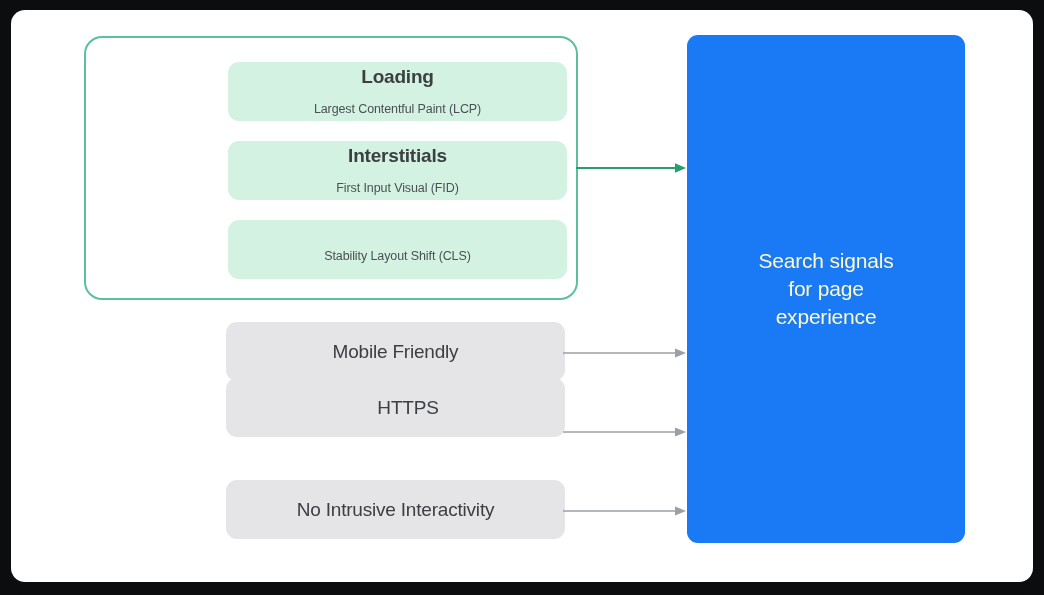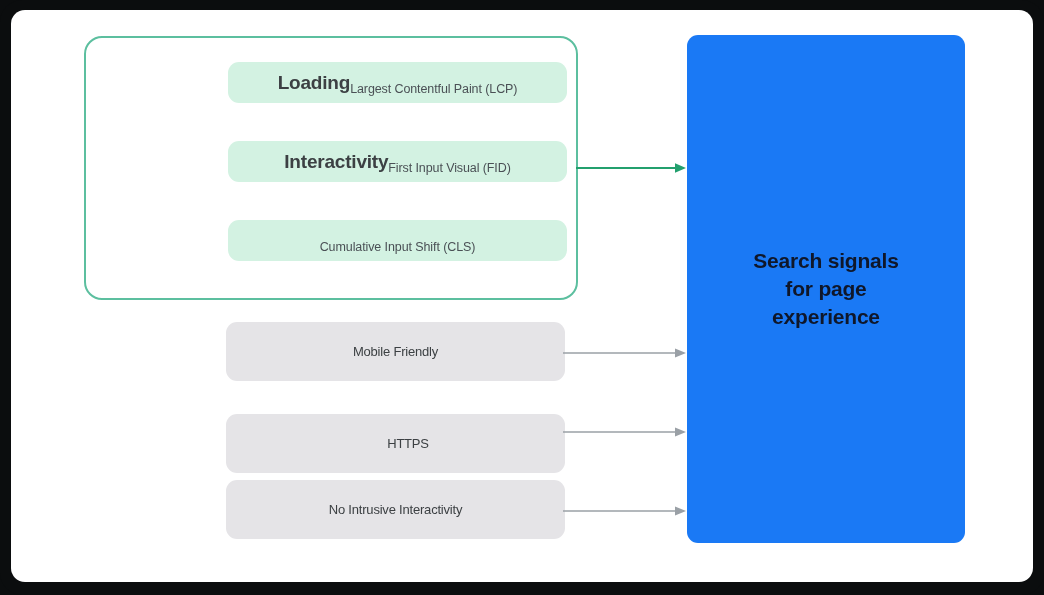--- a/index.html
+++ b/index.html
@@ -52,25 +52,25 @@
     font-size: 25px;
     font-weight: bold;
     line-height: 31px;
     letter-spacing: -0.2px;
   }
 
   .vital-box {
     position: absolute;
     left: 142px;
     width: 339px;
-    height: 41px;
+    height: 59px;
     background: #d3f2e2;
     border-radius: 11px;
     display: flex;
-    flex-direction: row;
+    flex-direction: column;
     align-items: center;
     justify-content: center;
   }
   .vital-box.b1 { top: 24px; }
   .vital-box.b2 { top: 103px; }
   .vital-box.b3 { top: 182px; }
 
   .vital-title {
     font-size: 19px;
     font-weight: bold;
@@ -92,25 +92,25 @@
     left: 215px;
     width: 339px;
     height: 59px;
     background: #e5e4e7;
     border-radius: 11px;
     display: flex;
     align-items: center;
     justify-content: center;
   }
   .signal-box.s1 { top: 312px; }
-  .signal-box.s2 { top: 404px; padding-left: 25px; }
+  .signal-box.s2 { top: 368px; padding-left: 25px; }
   .signal-box.s3 { top: 470px; }
 
   .signal-label {
-    font-size: 13px;
+    font-size: 19px;
     color: #3c4043;
     letter-spacing: -0.2px;
   }
 
   
   .arrow {
     position: absolute;
     height: 14px;
     display: block;
   }
@@ -126,23 +126,23 @@
     top: 25px;
     width: 278px;
     height: 508px;
     background: #1a79f5;
     border-radius: 11px;
     display: flex;
     align-items: center;
     justify-content: center;
   }
   #blue-text {
-    color: #0f172a;
+    color: #fef9c3;
     font-size: 21px;
-    font-weight: bold;
+    font-weight: normal;
     text-align: center;
     line-height: 28px;
     letter-spacing: -0.2px;
     white-space: pre-line;
   }
 </style>
 </head>
 <body>
 
 <div id="frame">
@@ -150,26 +150,26 @@
 
     <div id="cwv-group">
 
 
       <div class="vital-box b1">
         <div class="vital-title">Loading</div>
         <div class="vital-sub">Largest Contentful Paint (LCP)</div>
       </div>
 
       <div class="vital-box b2">
-        <div class="vital-title">Interactivity</div>
+        <div class="vital-title">Interstitials</div>
         <div class="vital-sub">First Input Visual (FID)</div>
       </div>
 
       <div class="vital-box b3">
-        <div class="vital-sub">Cumulative Input Shift (CLS)</div>
+        <div class="vital-sub">Stability Layout Shift (CLS)</div>
       </div>
     </div>
 
     <div class="signal-box s1">
       <div class="signal-label">Mobile Friendly</div>
     </div>
 
     <div class="signal-box s2">
       <div class="signal-label">HTTPS</div>
     </div>

